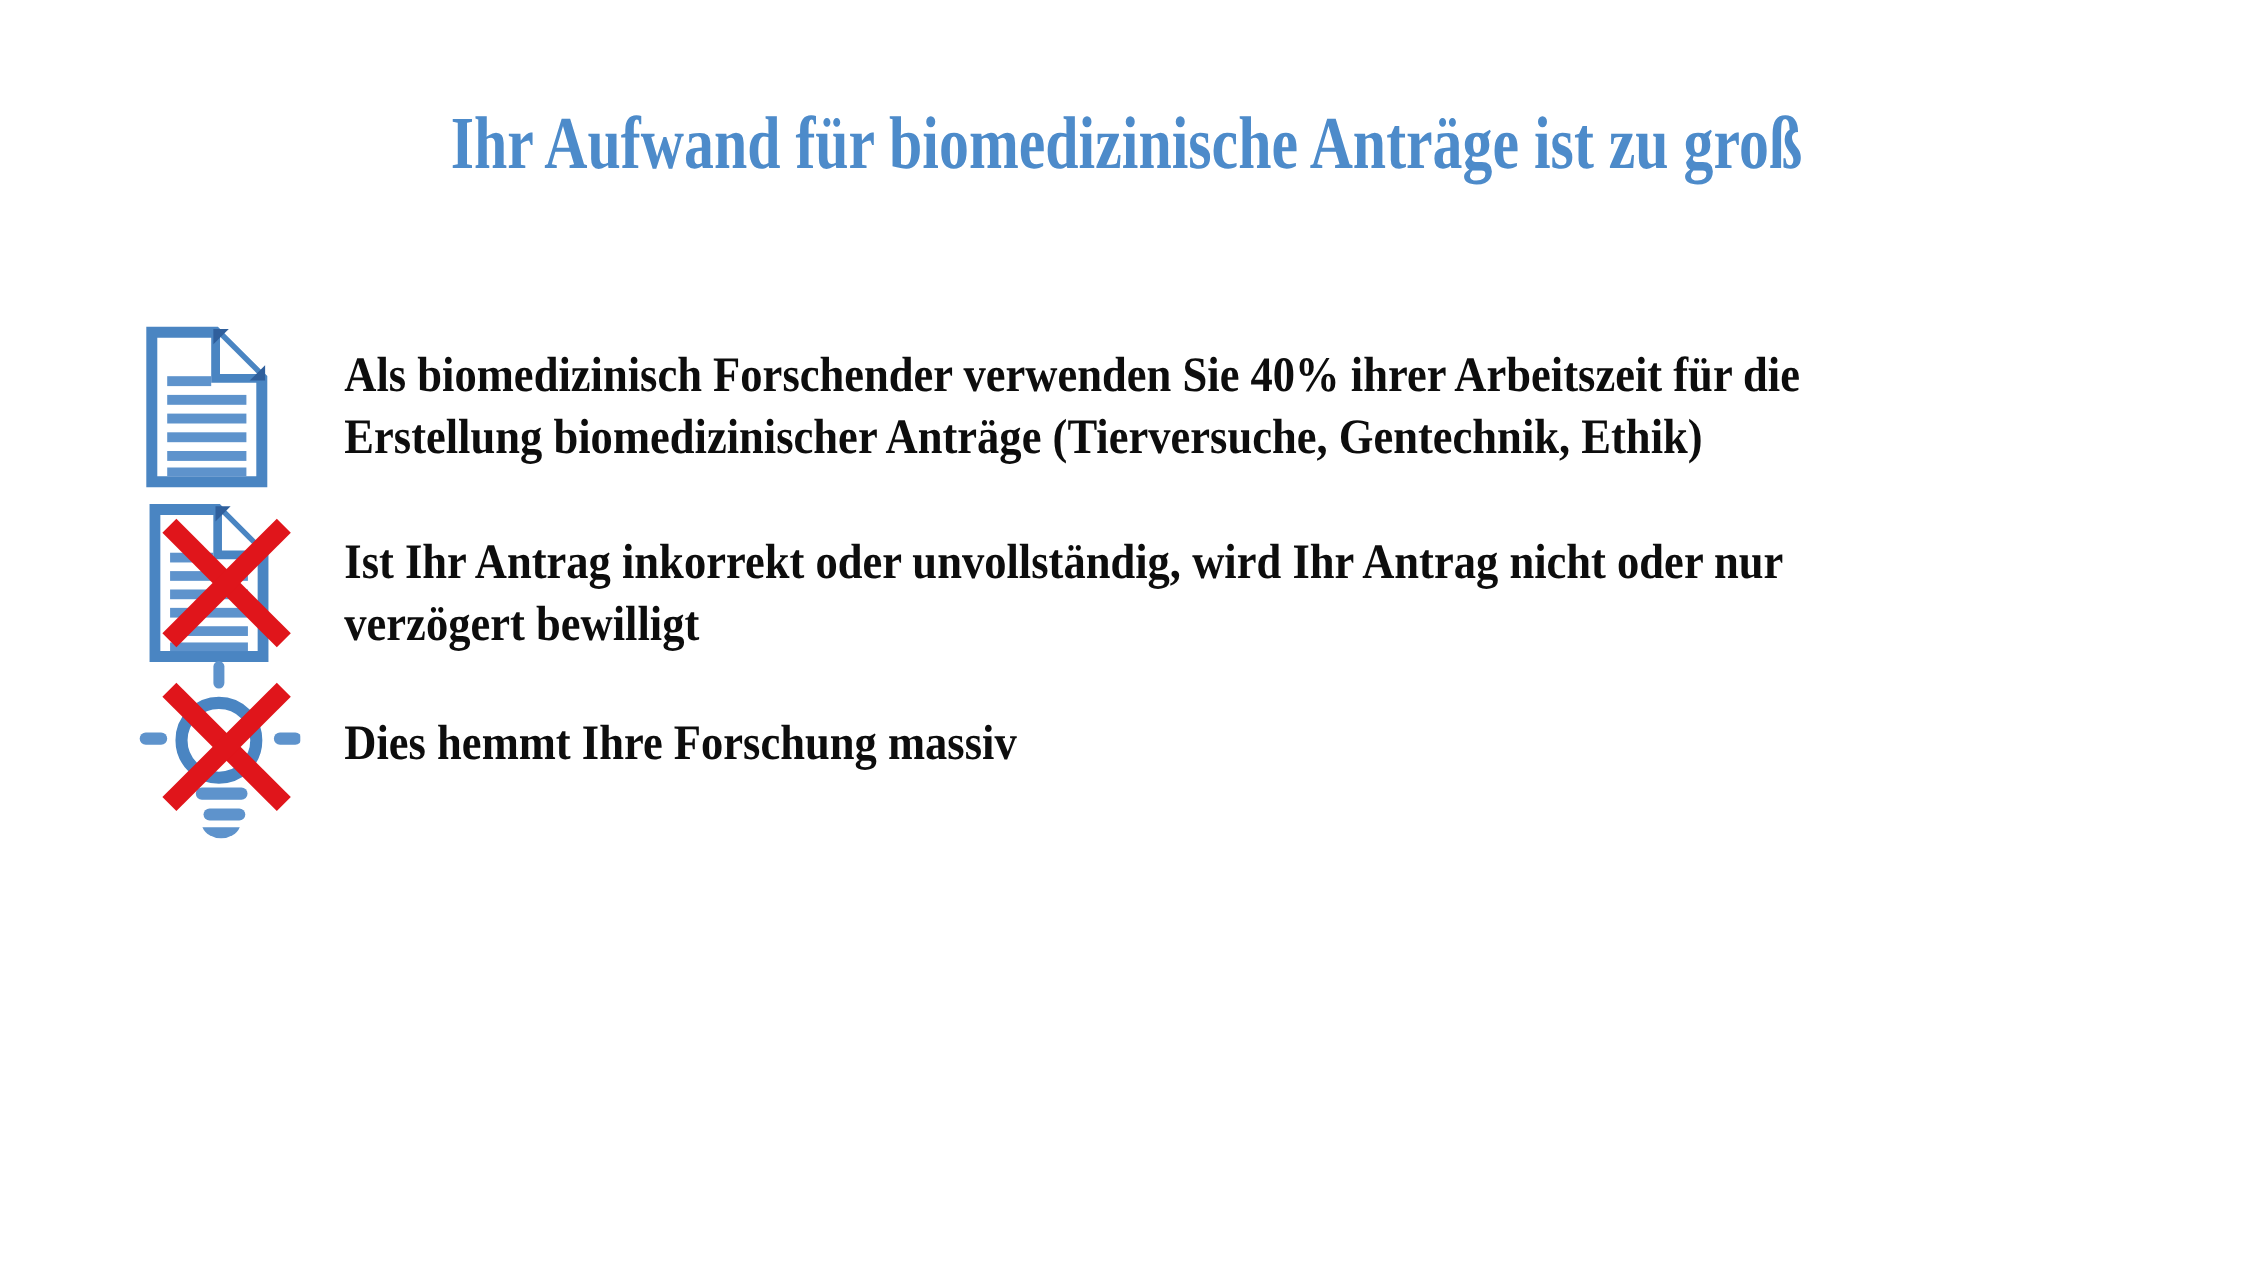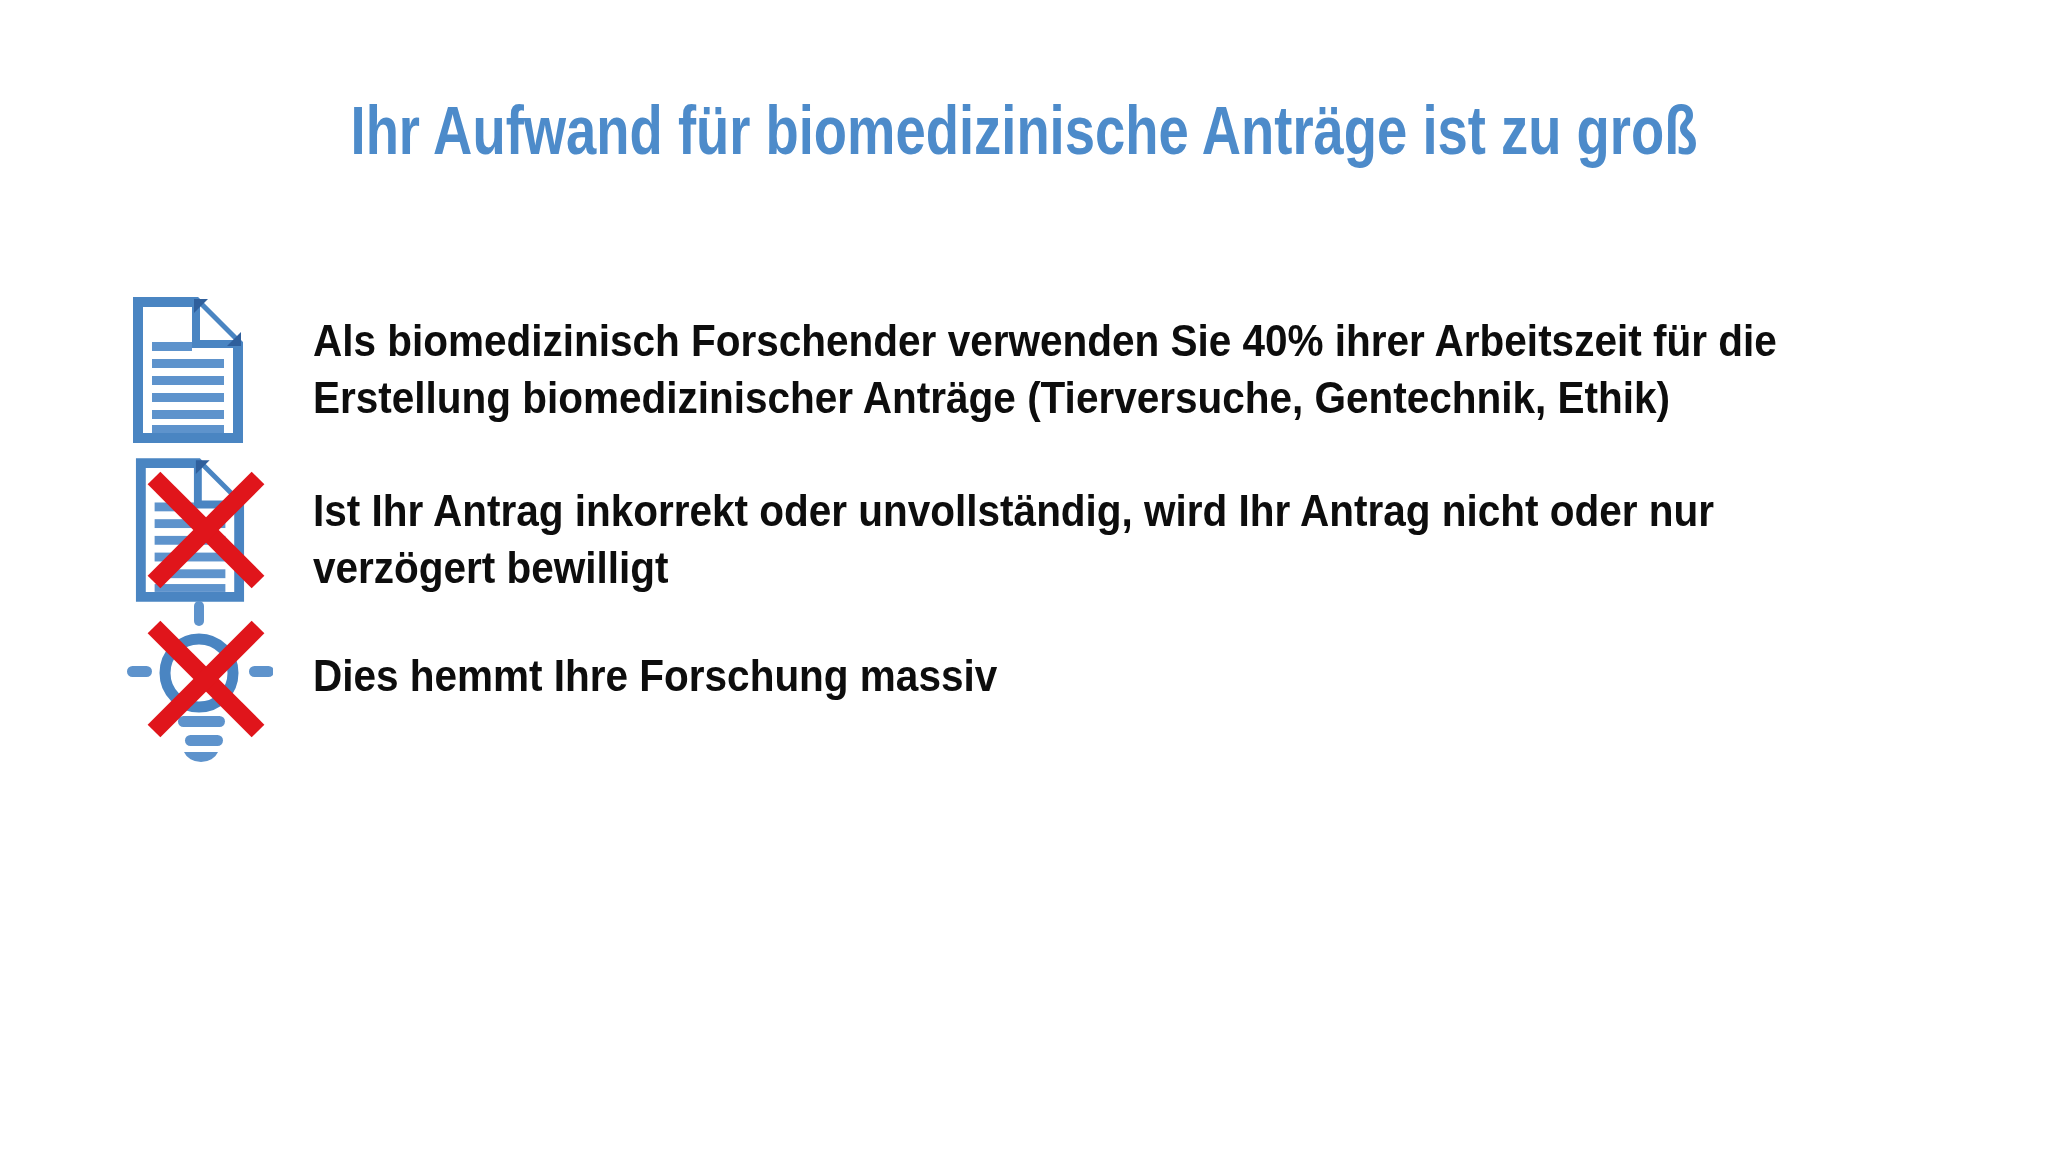--- a/index.html
+++ b/index.html
@@ -6,20 +6,21 @@
   body {
     width: 2048px; height: 1152px;
     background: #ffffff;
     font-family: "Liberation Sans", sans-serif;
     overflow: hidden;
   }
   .slide {
     position: relative;
     width: 2048px; height: 1152px;
     background: #ffffff;
+    font-family: Liberation Serif, serif;
   }
   .slide-title {
     position: absolute;
     top: 88px; left: 0;
     width: 2048px;
     text-align: center;
     font-size: 68px;
     font-weight: bold;
     line-height: 84px;
     color: #4d8bca;

